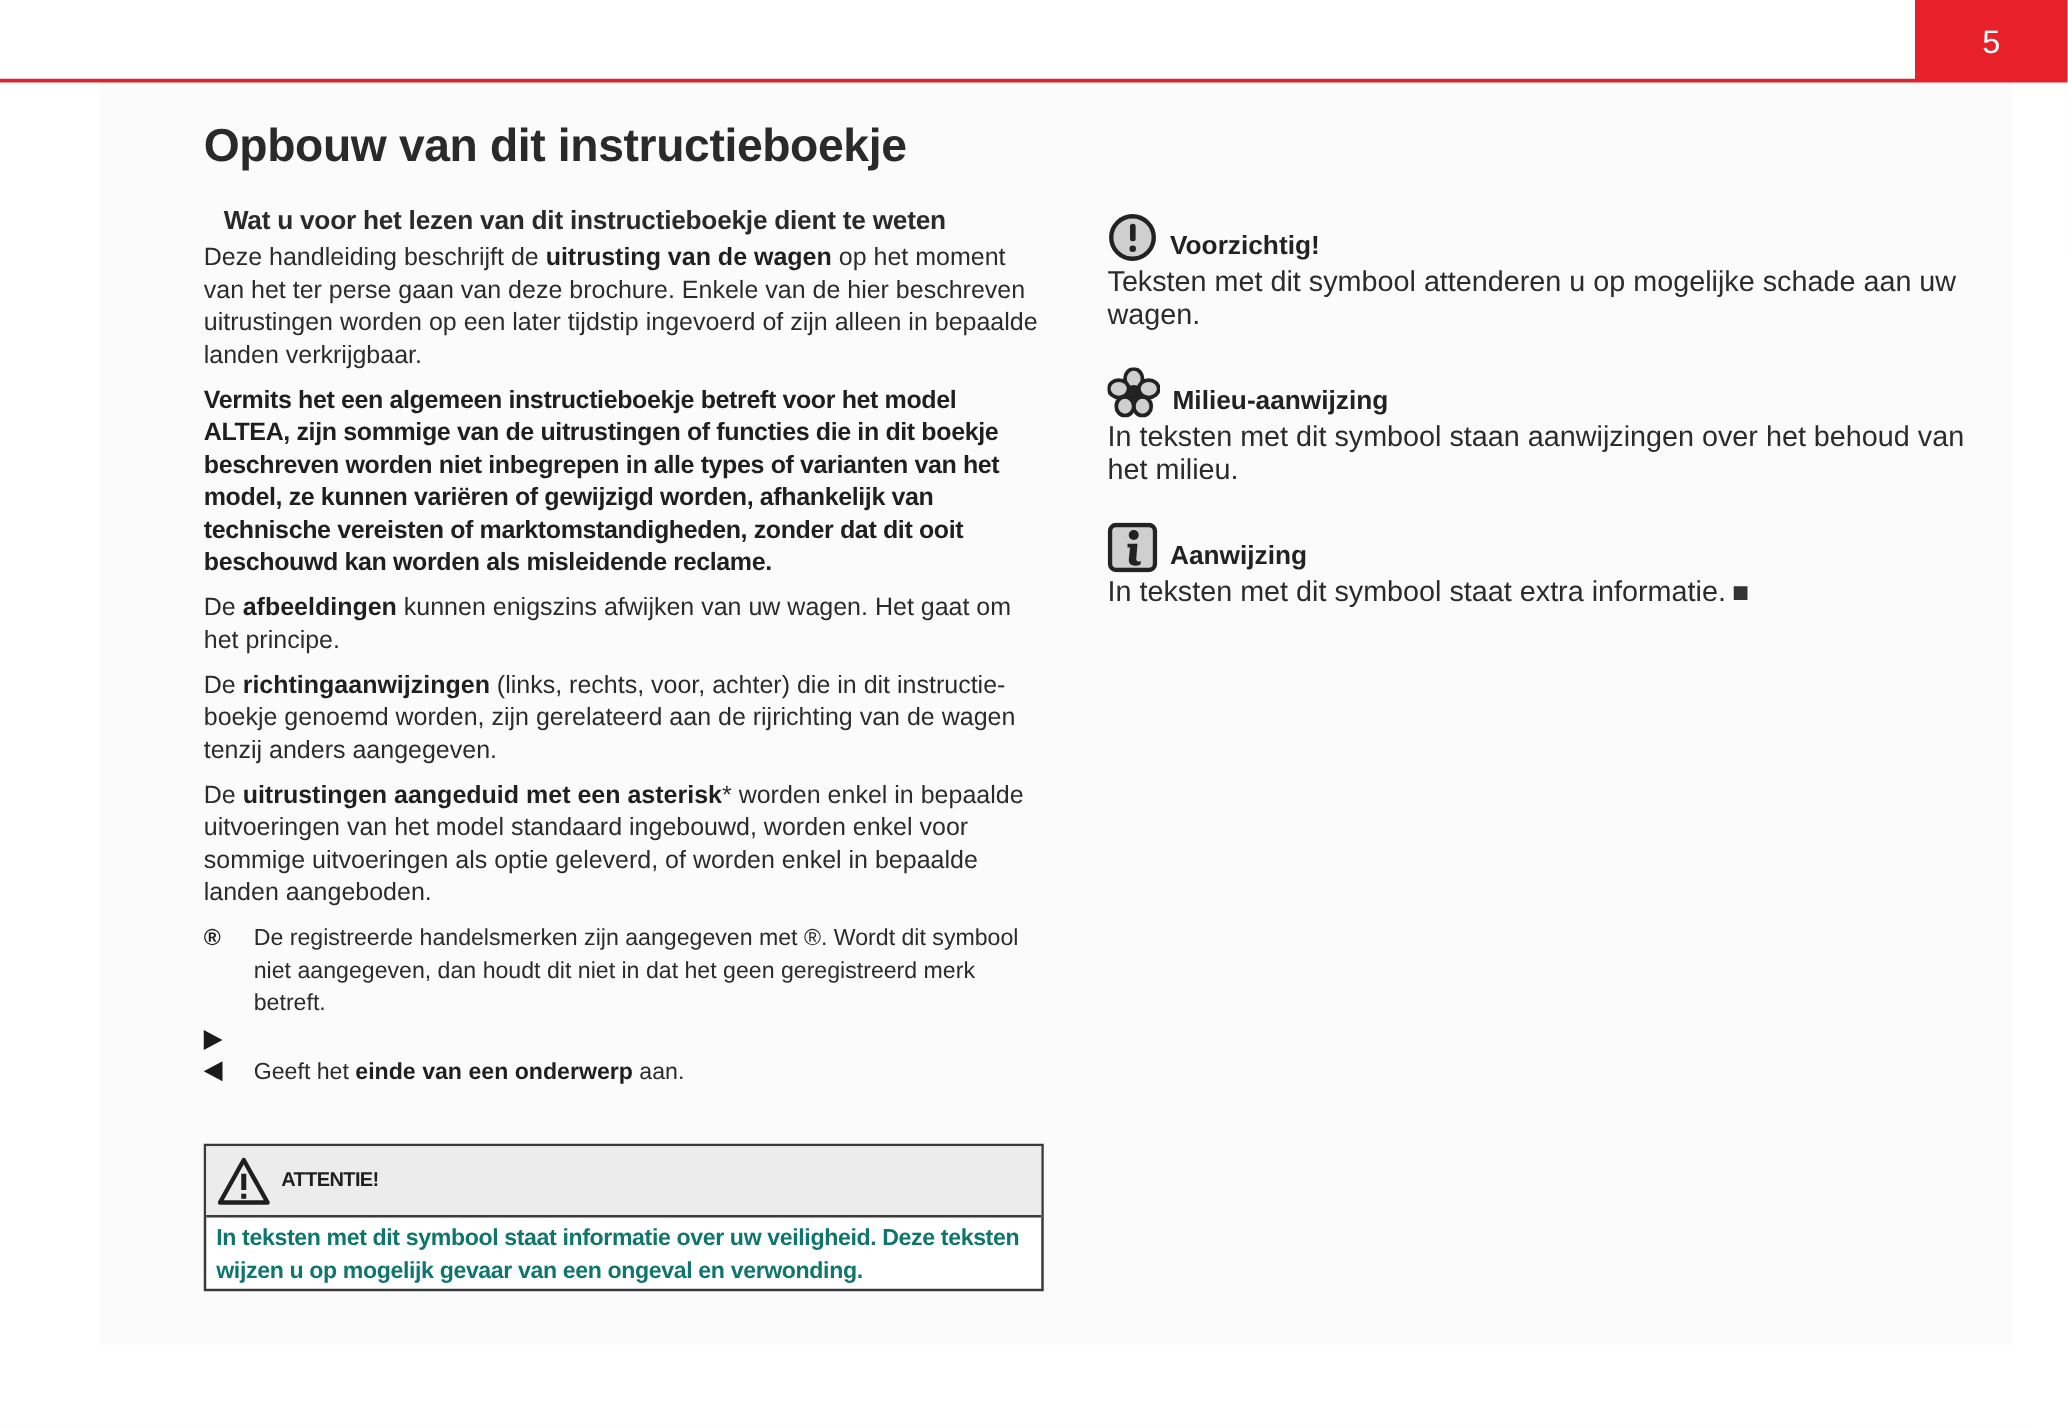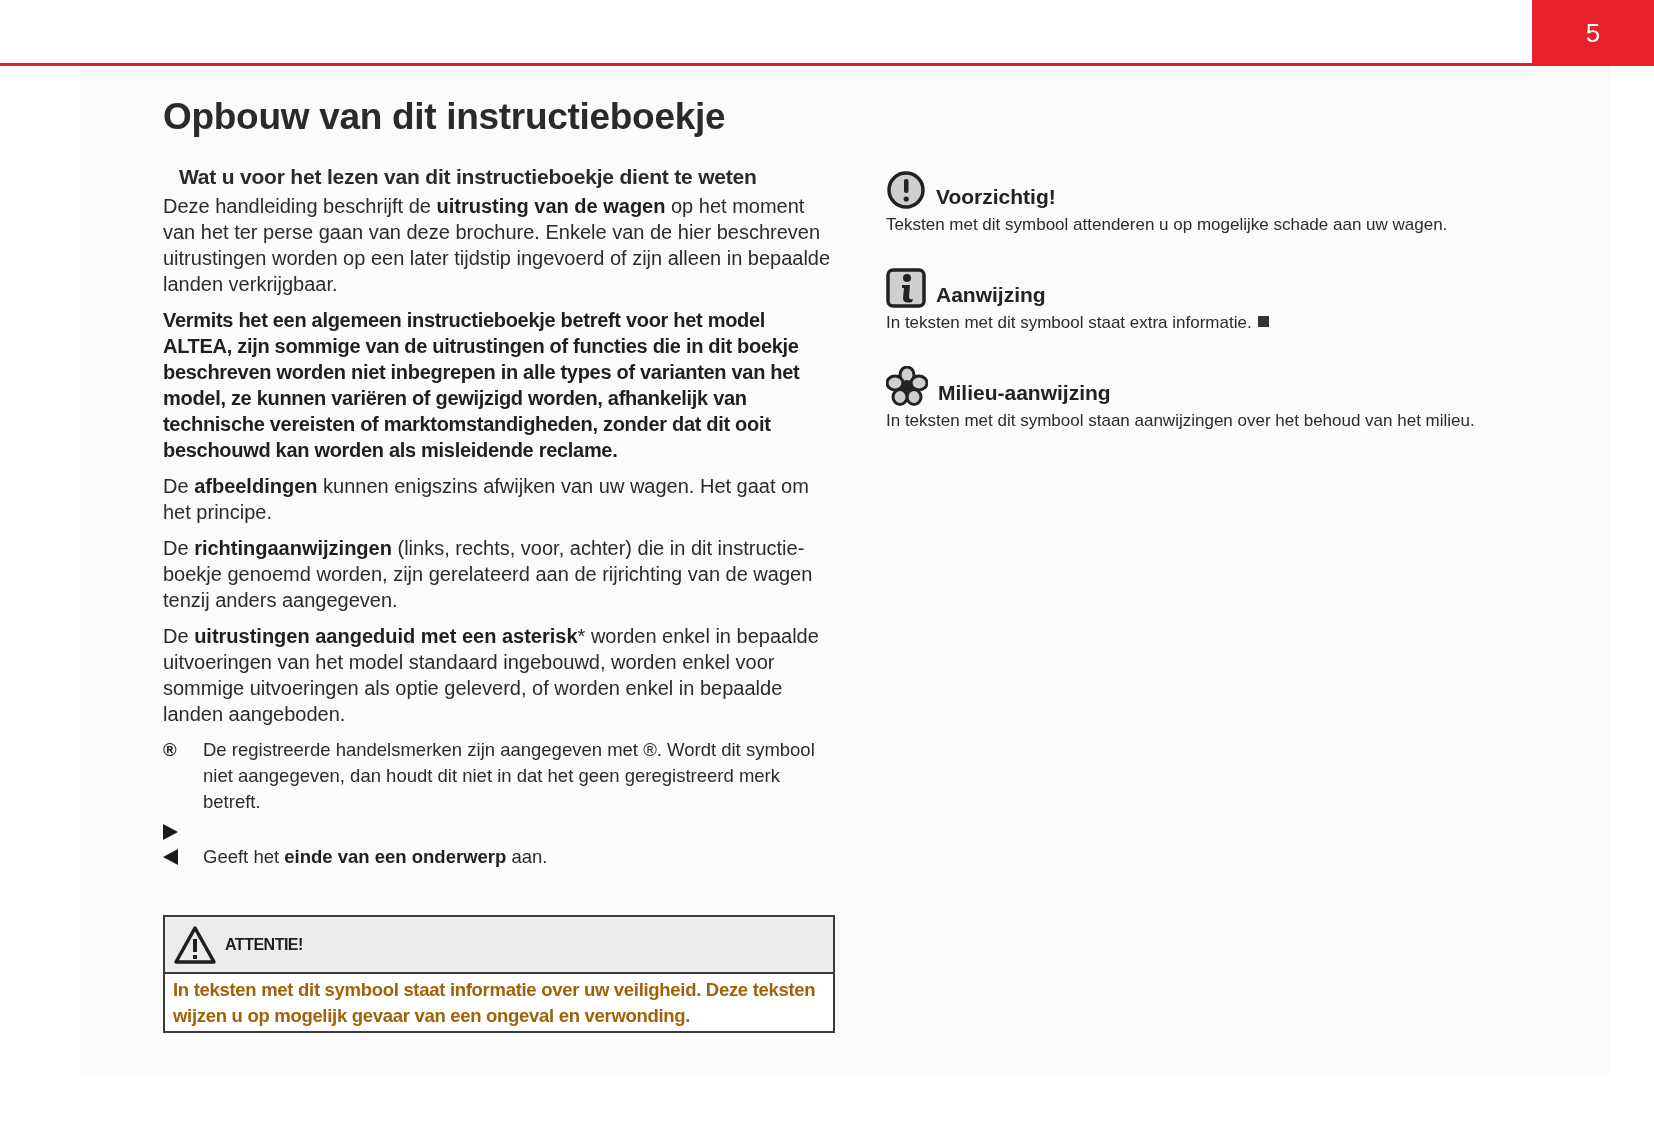--- a/index.html
+++ b/index.html
@@ -35,27 +35,27 @@
 
     .attn-box {
       position:absolute; left:163px; top:915px; width:668px;
       border:2px solid #3a3a3a; background:#ffffff;
     }
     .attn-head {
       background:#ececec; height:55px; border-bottom:2px solid #3a3a3a;
       display:flex; align-items:center; padding-left:8px;
     }
     .attn-title { font-size:16px; font-weight:bold; color:#1f1f1f; margin-left:8px; letter-spacing:-0.5px; }
-    .attn-body { font-size:18.5px; font-weight:bold; line-height:26px; padding:3px 8px 2px 8px; color:#a16207; letter-spacing:-0.3px; }
+    .attn-body { font-size:18.5px; font-weight:bold; line-height:26px; padding:3px 8px 2px 8px; color:#0f766e; letter-spacing:-0.3px; }
 
     .right-col { position:absolute; left:886px; top:170px; width:700px; }
     .note { margin-bottom:30px; }
     .note-head { display:flex; align-items:flex-end; margin-bottom:2px; }
     .note-title { font-size:21px; font-weight:bold; color:#222; margin-left:10px; line-height:26px; }
-    .note-text { font-size:17px; line-height:26px; color:#2b2b2b; }
+    .note-text { font-size:23px; line-height:26px; color:#2b2b2b; }
     .end-square { display:inline-block; width:11px; height:11px; background:#333; margin-left:6px; vertical-align:1px; }
   </style>
 </head>
 <body>
 
 <div class="scan-bg"></div>
 
 <div class="top-rule"></div>
 <div class="page-num-block">
   <span class="page-num">5</span>
@@ -123,39 +123,39 @@
         <rect x="18" y="9" width="4.5" height="14" rx="2" fill="#222"></rect>
         <circle cx="20.2" cy="29" r="2.6" fill="#222"></circle>
       </svg>
       <span class="note-title">Voorzichtig!</span>
     </div>
     <div class="note-text">Teksten met dit symbool attenderen u op mogelijke schade aan uw wagen.</div>
   </div>
 
   <div class="note">
     <div class="note-head">
-      <svg width="40" height="40" viewBox="0 0 40 40">
-        <rect x="2" y="2" width="36" height="36" rx="5" fill="#cfcfcf" stroke="#222" stroke-width="3.5"></rect>
-        <circle cx="21" cy="10" r="4" fill="#222"></circle>
-        <path d="M16 17 L24 17 L23 29 Q23 32 27 31 L26 34 Q17 36 17 30 L18 20 L16 20 Z" fill="#222"></path>
-      </svg>
-      <span class="note-title">Aanwijzing</span>
-    </div>
-    <div class="note-text"><span>In teksten met dit symbool staat extra informatie.</span><span class="end-square"></span></div>
-  </div>
-
-  <div class="note">
-    <div class="note-head">
       <svg width="42" height="40" viewBox="0 0 42 40">
         <g fill="#cfcfcf" stroke="#222" stroke-width="3">
           <ellipse cx="21" cy="9" rx="7" ry="8"></ellipse>
           <ellipse cx="33" cy="17" rx="8" ry="7"></ellipse>
           <ellipse cx="28" cy="31" rx="7" ry="7.5"></ellipse>
           <ellipse cx="14" cy="31" rx="7" ry="7.5"></ellipse>
           <ellipse cx="9" cy="17" rx="8" ry="7"></ellipse>
         </g>
         <circle cx="21" cy="20" r="6" fill="#222"></circle>
       </svg>
       <span class="note-title">Milieu-aanwijzing</span>
     </div>
     <div class="note-text">In teksten met dit symbool staan aanwijzingen over het behoud van het milieu.</div>
   </div>
+
+  <div class="note">
+    <div class="note-head">
+      <svg width="40" height="40" viewBox="0 0 40 40">
+        <rect x="2" y="2" width="36" height="36" rx="5" fill="#cfcfcf" stroke="#222" stroke-width="3.5"></rect>
+        <circle cx="21" cy="10" r="4" fill="#222"></circle>
+        <path d="M16 17 L24 17 L23 29 Q23 32 27 31 L26 34 Q17 36 17 30 L18 20 L16 20 Z" fill="#222"></path>
+      </svg>
+      <span class="note-title">Aanwijzing</span>
+    </div>
+    <div class="note-text"><span>In teksten met dit symbool staat extra informatie.</span><span class="end-square"></span></div>
+  </div>
 </div>
 
 </body></html>

